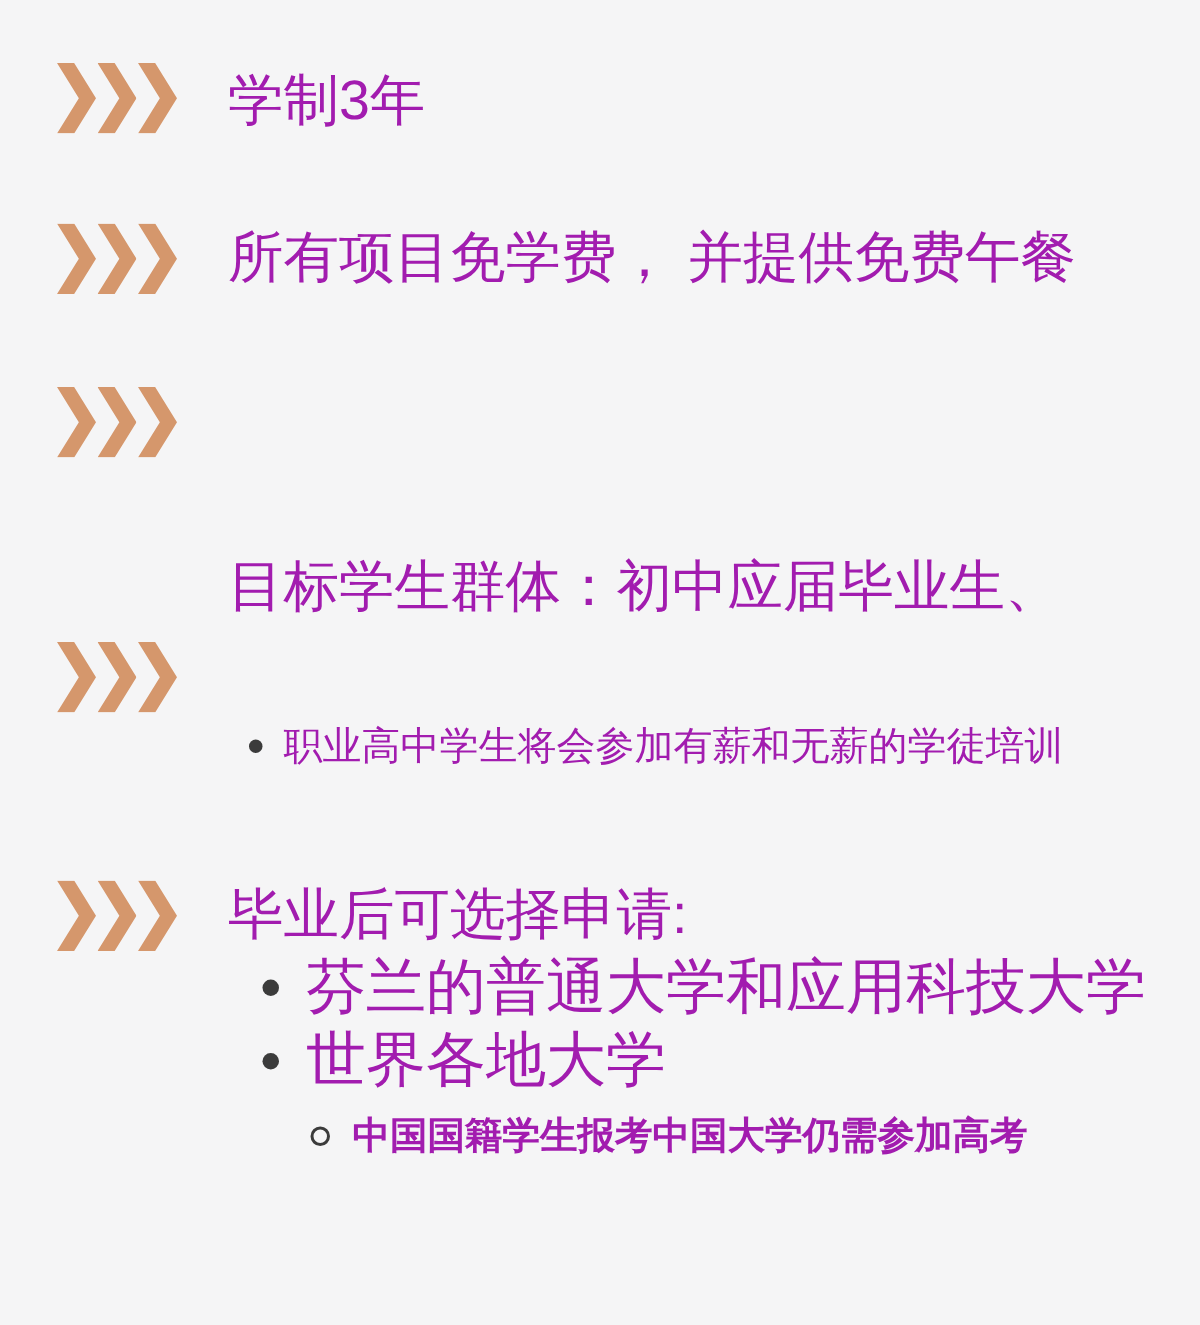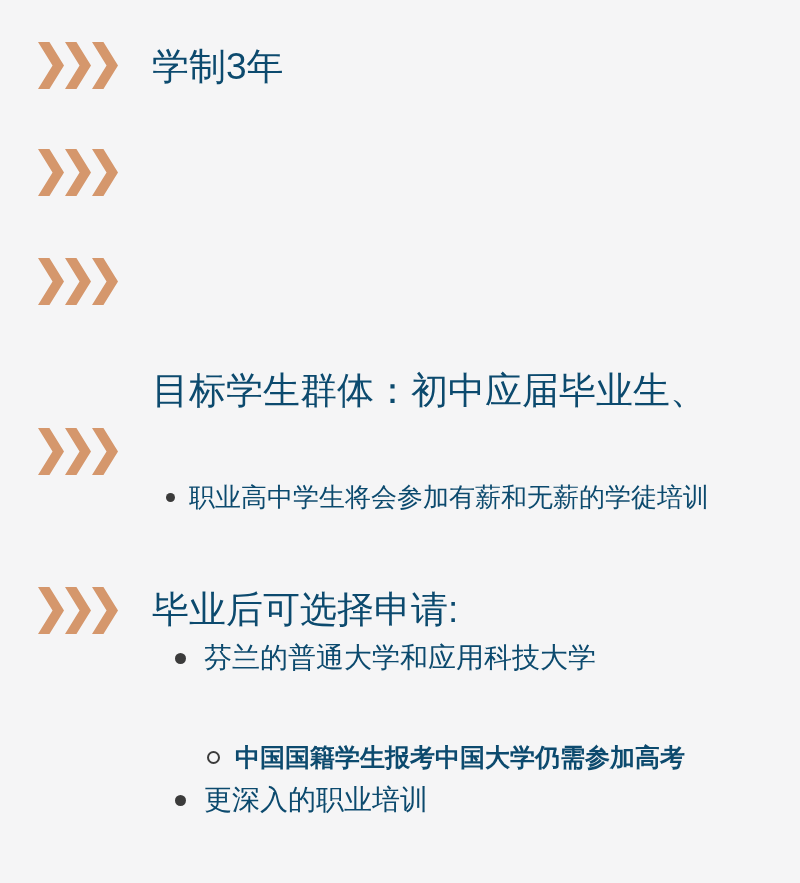--- a/index.html
+++ b/index.html
@@ -6,21 +6,21 @@
     margin: 0;
     padding: 0;
   }
   .canvas {
     position: relative;
     width: 800px;
     height: 883px;
     background: #f5f5f6;
     overflow: hidden;
     font-family: "Liberation Sans", "DejaVu Sans", sans-serif;
-    color: #0c4a6e;
+    color: #a21caf;
   }
   
   .chevrons {
     position: absolute;
     left: 38px;
     display: flex;
     gap: 1px;
     height: 47px;
   }
   .chev {
@@ -54,40 +54,41 @@
   .dot-lg { width: 11px; height: 11px; margin-right: 18px; }
   .circle-hollow {
     width: 9px; height: 9px;
     border: 2px solid #3b3b3b;
     border-radius: 50%;
     background: transparent;
     margin-right: 15px;
     flex: 0 0 auto;
   }
   .sub-text-sm { font-size: 26px; line-height: 30px; }
-  .sub-text-lg { font-size: 28px; line-height: 38px; }
+  .sub-text-lg { font-size: 40px; line-height: 38px; }
   .sub-text-xs { font-size: 25px; line-height: 28px; font-weight: bold; }
 </style>
 </head>
 <body>
 
 <div class="canvas">
 
   <div class="chevrons" style="top:42px">
     <span class="chev"></span>
     <span class="chev"></span>
     <span class="chev"></span>
   </div>
   <div class="main-text" style="top:45px">学制3年</div>
 
   <div class="chevrons" style="top:149px">
     <span class="chev"></span>
     <span class="chev"></span>
     <span class="chev"></span>
   </div>
+  <div class="main-text" style="top:150px">所有项目免学费， 并提供免费午餐</div>
 
   <div class="chevrons" style="top:258px">
     <span class="chev"></span>
     <span class="chev"></span>
     <span class="chev"></span>
   </div>
   <div class="main-text two-line" style="top:253px">
     <div>目标学生群体：初中应届毕业生、</div>
   </div>
 
@@ -106,24 +107,24 @@
     <span class="chev"></span>
     <span class="chev"></span>
   </div>
   <div class="main-text" style="top:588px">毕业后可选择申请:</div>
 
   <div class="bullet-row" style="top:639px; left:175px; height:38px">
     <span class="dot dot-lg"></span>
     <span class="sub-text-lg">芬兰的普通大学和应用科技大学</span>
   </div>
 
+  <div class="bullet-row" style="top:688px; left:175px; height:38px">
+    <span class="dot dot-lg"></span>
+    <span class="sub-text-lg">世界各地大学</span>
+  </div>
 
   <div class="bullet-row" style="top:743px; left:207px; height:28px">
     <span class="circle-hollow"></span>
     <span class="sub-text-xs">中国国籍学生报考中国大学仍需参加高考</span>
   </div>
 
-  <div class="bullet-row" style="top:781px; left:175px; height:38px">
-    <span class="dot dot-lg"></span>
-    <span class="sub-text-lg">更深入的职业培训</span>
-  </div>
 
 </div>
 
 </body></html>

